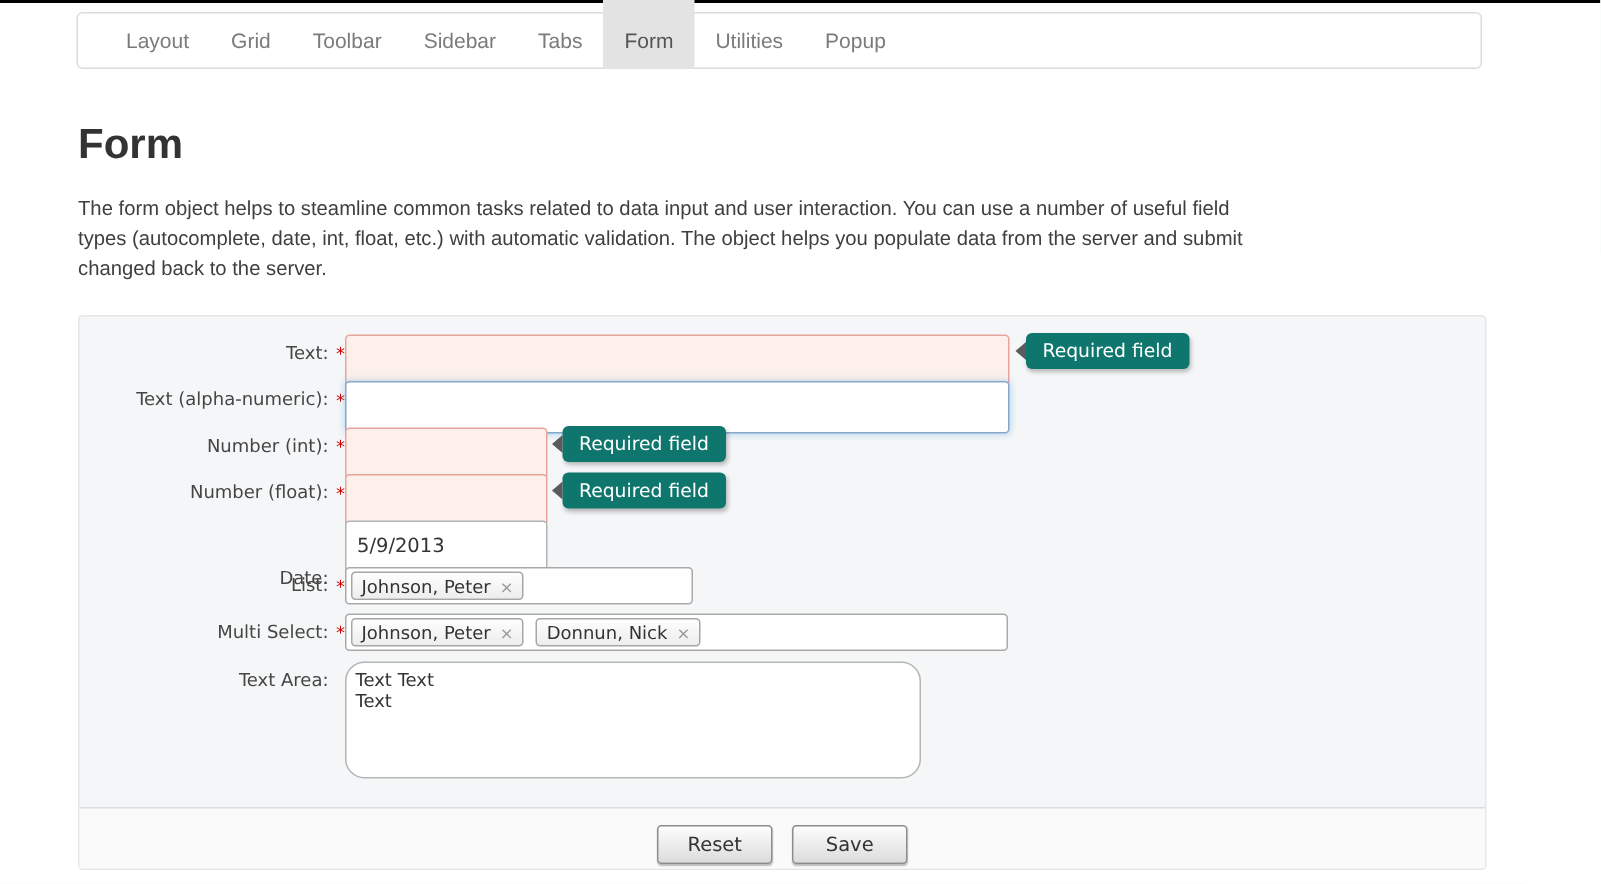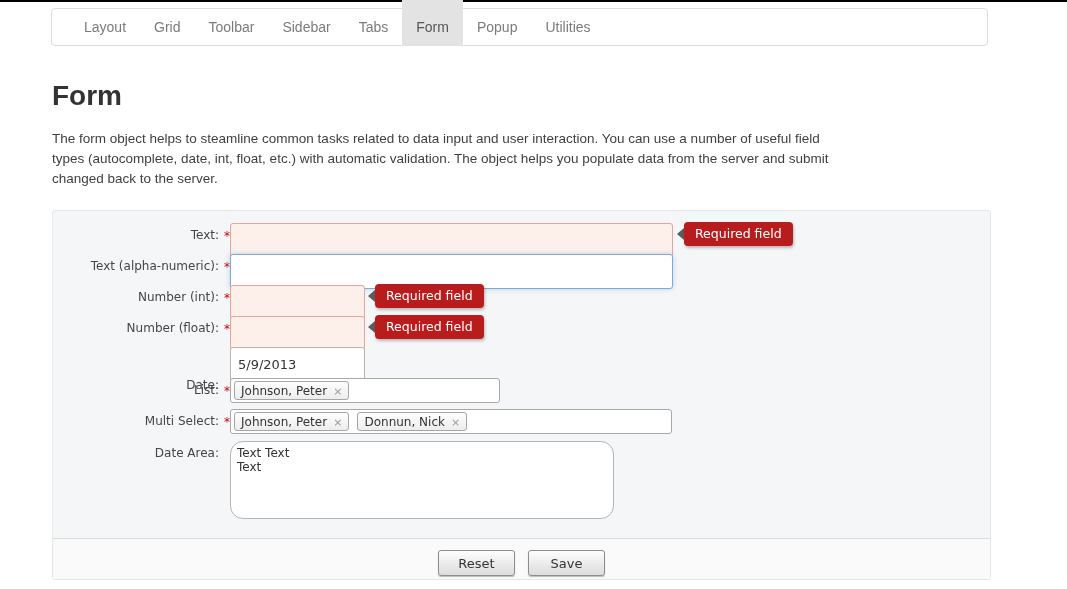--- a/index.html
+++ b/index.html
@@ -30,29 +30,29 @@
           height:25px;line-height:25px;}
   .req{position:absolute;left:171px;width:8px;color:#c00;font-size:12px;height:25px;line-height:27px;}
   .inp{position:absolute;left:177px;height:35px;box-sizing:border-box;border:1px solid #b4b4b4;
        border-radius:3px;background:#fff;font-family:"DejaVu Sans",sans-serif;font-size:13px;
        padding:0 7px;color:#333;outline:none;}
   .inp.err{background:#fdf0ea;border-color:#e8a49c;}
   .inp.focus{border-color:#88a8c8;box-shadow:0 0 5px rgba(82,168,236,.45);}
   .wide{width:443px;} .small{width:135px;}
   .tokbox{position:absolute;left:177px;height:25px;box-sizing:border-box;border:1px solid #a9a9a9;
           border-radius:3px;background:#fff;padding:1px 2px;white-space:nowrap;}
-  .tokbox.list{width:270px;} .tokbox.multi{width:442px;}
+  .tokbox.list{width:232px;} .tokbox.multi{width:442px;}
   .token{display:inline-block;height:19px;line-height:18px;box-sizing:border-box;margin:1px 2px 0 1px;
          padding:0 6px;border:1px solid #a6a6a6;border-radius:3px;
          background:linear-gradient(#fefefe,#ededed);font-size:12px;color:#333;}
   .token .x{color:#999;margin-left:6px;font-size:11px;cursor:pointer;}
   .tarea{position:absolute;left:177px;width:384px;height:78px;box-sizing:border-box;resize:none;
          border:1px solid #b4b4b4;border-radius:13px;background:#fff;padding:4px 6px;
          font-family:"DejaVu Sans",sans-serif;font-size:12px;color:#333;outline:none;}
-  .tip{position:absolute;height:24px;line-height:24px;padding:0 11px;background:#b91c1c;color:#fff;
+  .tip{position:absolute;height:24px;line-height:24px;padding:0 11px;background:#0f766e;color:#fff;
        font-size:12.5px;border-radius:4px;box-shadow:1px 2px 3px rgba(0,0,0,.25);white-space:nowrap;}
   .tip:before{content:"";position:absolute;left:-7px;top:6px;width:0;height:0;
        border-top:6px solid transparent;border-bottom:6px solid transparent;border-right:7px solid #5b5b5b;}
 
   .footer{position:absolute;left:0;right:0;top:327px;bottom:0;box-sizing:border-box;
           border-top:1px solid #ddd;background:#fafafa;display:flex;justify-content:center;
           gap:13px;padding-top:11px;}
   .btn{width:77px;height:26px;box-sizing:border-box;border:1px solid #8c8c8c;border-radius:3px;
        background:linear-gradient(#fdfdfd,#dcdcdc);font-family:"DejaVu Sans",sans-serif;
        font-size:13px;color:#333;box-shadow:0 1px 1px rgba(0,0,0,.25);cursor:pointer;}
@@ -64,22 +64,22 @@
   <div class="topline"></div>
 
   <div class="navbox"></div>
   <div class="tabsrow">
     <div class="tab">Layout</div>
     <div class="tab">Grid</div>
     <div class="tab">Toolbar</div>
     <div class="tab">Sidebar</div>
     <div class="tab">Tabs</div>
     <div class="tab active">Form</div>
+    <div class="tab">Utilities</div>
     <div class="tab">Popup</div>
-    <div class="tab">Utilities</div>
   </div>
 
   <div class="title">Form</div>
   <div class="desc">The form object helps to steamline common tasks related to data input and user interaction. You can use a number of useful field types (autocomplete, date, int, float, etc.) with automatic validation. The object helps you populate data from the server and submit changed back to the server.</div>
 
   <div class="panel">
 
     <div class="flabel" style="top:12px;">Text:</div>
     <div class="req" style="top:12px;">*</div>
     <input class="inp wide err" style="top: 12px;" type="text">
@@ -108,21 +108,21 @@
       <span class="token"><span>Johnson, Peter</span><span class="x">×</span></span>
     </div>
 
     <div class="flabel" style="top:198px;">Multi Select:</div>
     <div class="req" style="top:198px;">*</div>
     <div class="tokbox multi" style="top:198px;">
       <span class="token"><span>Johnson, Peter</span><span class="x">×</span></span>
       <span class="token"><span>Donnun, Nick</span><span class="x">×</span></span>
     </div>
 
-    <div class="flabel" style="top:230px;">Date Area:</div>
+    <div class="flabel" style="top:230px;">Text Area:</div>
     <textarea class="tarea" style="top: 230px;">Text Text
 Text</textarea>
 
     <div class="footer">
       <button class="btn">Reset</button>
       <button class="btn">Save</button>
     </div>
   </div>
 </div>
 

